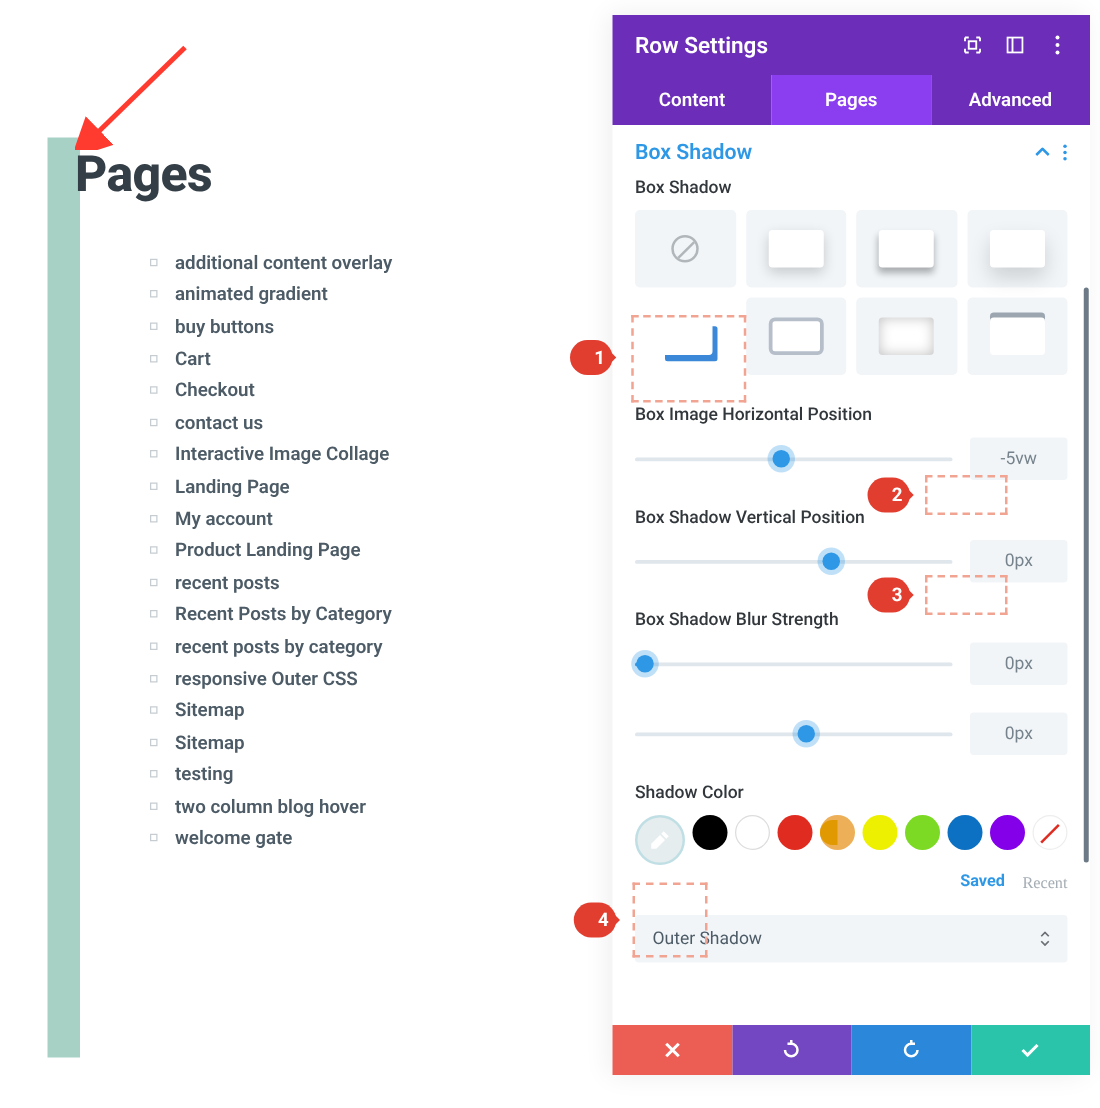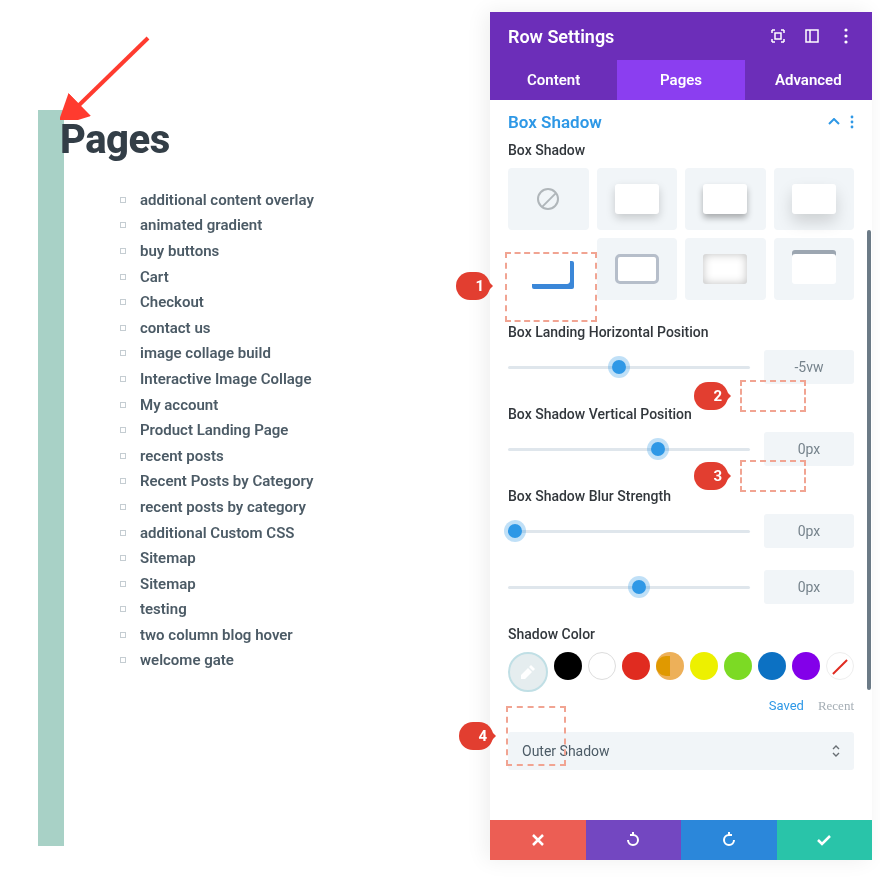--- a/index.html
+++ b/index.html
@@ -9,21 +9,21 @@
     width: 26px; height: 736px;
     background: #a8d1c6;
   }
   .pages-title {
     position: absolute; left: 60px; top: 116px;
     font-size: 40px; font-weight: 800;
     color: #333E47; letter-spacing: -0.5px;
   }
   .pages-list {
     position: absolute;
-    left: 120px; top: 187px;
+    left: 120px; top: 197px;
     list-style: none;
   }
   .pages-list li {
     display: flex; align-items: center;
     gap: 14px;
     font-size: 15px;
     color: #4c5b66;
     height: 25.6px;
     font-weight: 600;
   }
@@ -148,21 +148,21 @@
   }
   .slider-thumb {
     position: absolute; top: 50%;
     width: 14px; height: 14px;
     background: #2e98e6; border-radius: 50%;
     box-shadow: 0 0 0 4px rgba(46,152,230,0.3);
     transform: translate(-50%, -50%);
     cursor: pointer;
   }
   .slider-value {
-    width: 90px; height: 34px;
+    width: 78px; height: 34px;
     background: #f1f5f8; border: none;
     font-size: 14px; color:#76838c;
     text-align: center;
     border-radius: 3px;
   }
 
   .color-row {
     display: flex; gap: 6px; margin: 10px 0 6px 0; flex-wrap: wrap;
   }
   .color-swatch { width: 28px; height: 28px; border-radius: 50%; cursor: pointer; }
@@ -173,21 +173,21 @@
   .color-orange { background:#edb059; position:relative; }
   .color-orange::before { content:""; position:absolute; inset:4px 14px 4px 0; background:#e09900; border-radius:14px 0 0 14px; }
   .color-yellow { background:#edf000; }
   .color-green { background:#7cda24; }
   .color-blue { background:#0c71c3; }
   .color-purple { background:#8300e9; }
   .color-strike { background:#fff; border:1px solid #eee; position:relative; }
   .color-strike::after { content:""; position:absolute; left:3px; right:3px; top:50%; height:2px; background:#e02b20; transform:rotate(-45deg); }
 
   .color-links { display:flex; justify-content:flex-end; gap:14px; font-size:13px; margin-bottom: 18px; }
-  .color-links .saved { color:#2e98e6; }
+  .color-links .saved { color:#2e98e6;font-weight:bold; }
   .color-links .recent { color:#a5aeb5;font-family:Liberation Serif, serif; }
 
   .dropdown {
     width: 100%; height: 38px; background:#f1f5f8;
     border: none; border-radius: 3px;
     display:flex; align-items:center; justify-content:space-between;
     padding: 0 14px; font-size: 14px; color:#4c5b66;
     cursor: pointer;
   }
   .dropdown .upd { font-size: 12px; color:#696f74; display:flex; flex-direction:column; line-height:7px; }
@@ -255,49 +255,49 @@
     <li>
       <span class="sq"></span>
       <span>Checkout</span>
     </li>
     <li>
       <span class="sq"></span>
       <span>contact us</span>
     </li>
     <li>
       <span class="sq"></span>
-      <span>image collage build</span>
-    </li>
-    <li>
-      <span class="sq"></span>
       <span>Interactive Image Collage</span>
     </li>
     <li>
       <span class="sq"></span>
+      <span>Landing Page</span>
+    </li>
+    <li>
+      <span class="sq"></span>
       <span>My account</span>
     </li>
     <li>
       <span class="sq"></span>
       <span>Product Landing Page</span>
     </li>
     <li>
       <span class="sq"></span>
       <span>recent posts</span>
     </li>
     <li>
       <span class="sq"></span>
       <span>Recent Posts by Category</span>
     </li>
     <li>
       <span class="sq"></span>
       <span>recent posts by category</span>
     </li>
     <li>
       <span class="sq"></span>
-      <span>additional Custom CSS</span>
+      <span>responsive Outer CSS</span>
     </li>
     <li>
       <span class="sq"></span>
       <span>Sitemap</span>
     </li>
     <li>
       <span class="sq"></span>
       <span>Sitemap</span>
     </li>
     <li>
@@ -400,21 +400,21 @@
           </div>
         <div class="preset">
             <div class="swatch" style="box-shadow:inset 0 0 10px rgba(0,0,0,.25)"></div>
           </div>
         <div class="preset">
             <div class="swatch" style="box-shadow:0 -4px 0 0 #9ca6b1"></div>
           </div>
       </div>
 
       <div class="slider-row">
-        <div class="field-label">Box Landing Horizontal Position</div>
+        <div class="field-label">Box Image Horizontal Position</div>
         <div class="slider-area">
           <div class="slider-track">
             <div class="slider-thumb" style="left:46%"></div>
           </div>
           <input class="slider-value" value="-5vw" style="">
         </div>
       </div>
 
       <div class="slider-row">
         <div class="field-label">Box Shadow Vertical Position</div>

